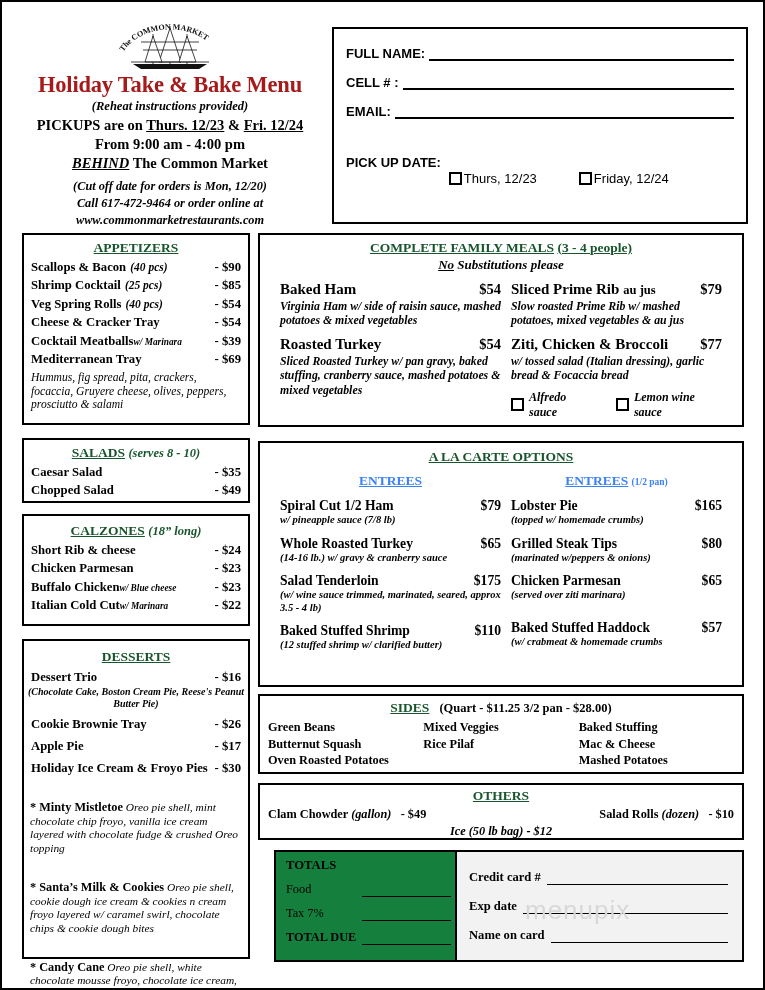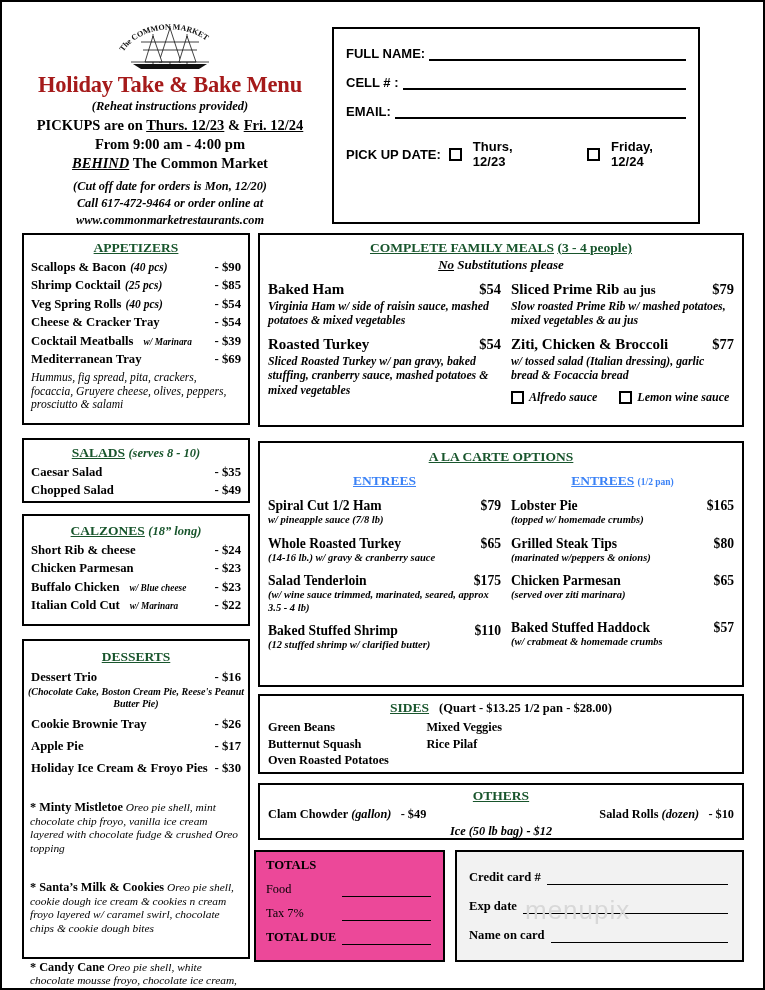--- a/index.html
+++ b/index.html
@@ -31,55 +31,55 @@
   }
   .pickups{font-weight:bold;font-size:14.5px;margin-top:3px;line-height:1.2;}
   .pickups u{text-decoration:underline;}
   .hours{font-weight:bold;font-size:14.5px;margin-top:2px;}
   .behind{font-weight:bold;font-size:14.5px;margin-top:2px;}
   .behind i{font-style:italic;text-decoration:underline;}
   .smallnote{font-weight:bold;font-style:italic;font-size:12.3px;margin-top:6px;line-height:1.32;}
 
   
   .orderform{
-    position:absolute;left:330px;top:25px;width:368px;height:197px;
+    position:absolute;left:330px;top:25px;width:416px;height:197px;
     border:2.5px solid #000;box-sizing:border-box;background:#fff;
     font-family:"Liberation Sans", sans-serif;
   }
   .ff-row{display:flex;align-items:flex-end;padding:0 12px;margin-top:14px;}
   .ff-row:first-child{margin-top:17px;}
   .ff-label{font-weight:bold;font-size:13px;white-space:nowrap;padding-right:4px;}
   .ff-line{flex:1;border-bottom:2px solid #000;height:13px;}
   .pick-row{display:flex;align-items:center;padding:0 12px;margin-top:20px;gap:8px;}
   .pick-label{font-weight:bold;font-size:13px;white-space:nowrap;}
   .cbox{
     width:13px;height:13px;border:2px solid #000;display:inline-block;
     box-sizing:border-box;background:#fff;flex:none;
   }
-  .pick-opt{display:flex;align-items:center;gap:11px;font-weight:bold;font-size:13px;}
+  .pick-opt{display:flex;align-items:center;gap:2px;font-weight:normal;font-size:13px;margin-top:32px;}
   .pick-gap{width:26px;}
 
   
   .box{
     position:absolute;border:2.5px solid #000;background:#fff;box-sizing:border-box;
   }
   .sec-head{
     text-align:center;font-weight:bold;font-size:13.5px;color:#18552c;
     margin-top:5px;
   }
   .sec-head .u{text-decoration:underline;}
   .sec-head .paren-b{font-size:12.5px;}
 
   .itemrow{
     display:flex;align-items:baseline;font-weight:bold;font-size:12.7px;
     padding:0 7px;margin-top:3.5px;
   }
   .itemrow .nm{white-space:nowrap;}
   .itemrow .q{font-style:italic;font-weight:bold;font-size:11.5px;padding-left:4px;}
-  .itemrow .q.sm{font-size:9.3px;padding-left:10px;}
+  .itemrow .q.sm{font-size:9.3px;padding-left:0;}
   .itemrow .sp{flex:1;}
   .itemrow .pr{white-space:nowrap;font-weight:bold;}
   .desc{
     font-style:italic;font-size:11.6px;padding:0 7px;margin-top:2px;line-height:1.18;
   }
 
   
   #box-appetizers{left:20px;top:231px;width:228px;height:192px;}
   #box-salads{left:20px;top:436px;width:228px;height:65px;}
   #box-calzones{left:20px;top:512px;width:228px;height:112px;}
@@ -93,21 +93,21 @@
     font-style:italic;font-size:11.4px;padding:0 6px;margin-top:24px;line-height:1.2;
   }
   .froyo b{font-style:normal;font-weight:bold;font-size:12.3px;}
 
   
   #box-family{left:256px;top:231px;width:486px;height:194px;}
   #box-alacarte{left:256px;top:439px;width:486px;height:246px;}
   #box-sides{left:256px;top:692px;width:486px;height:80px;}
   #box-others{left:256px;top:781px;width:486px;height:57px;}
 
-  .two-col{display:flex;padding:0 8px;margin-top:6px;}
+  .two-col{display:flex;padding:0 20px;margin-top:6px;}
   .col{width:50%;box-sizing:border-box;}
   .col.right{padding-left:10px;}
 
   .meal-name{display:flex;align-items:baseline;font-weight:bold;font-size:15px;}
   .meal-name .aj{font-size:12.5px;padding-left:4px;font-weight:bold;}
   .meal-name .sp{flex:1;}
   .meal-name .pr{font-size:14.5px;}
   .meal-desc{font-style:italic;font-weight:bold;font-size:11.8px;line-height:1.2;margin-top:1px;}
   .meal-blk{margin-bottom:9px;}
   .sauce-row{display:flex;align-items:center;gap:5px;margin-top:7px;font-style:italic;font-weight:bold;font-size:12px;}
@@ -134,21 +134,21 @@
   .sides-head .p{font-weight:bold;font-size:12.5px;}
   .sides-grid{display:flex;padding:0 8px;margin-top:3px;}
   .sides-col{width:34%;}
   .sides-col .s{font-weight:bold;font-size:12.3px;line-height:1.35;}
 
   .others-row{display:flex;padding:0 8px;margin-top:3px;font-weight:bold;font-size:12.3px;}
   .others-row .it{font-style:italic;font-weight:bold;}
   .others-center{text-align:center;font-weight:bold;font-size:12.3px;margin-top:2px;}
 
   
-  #box-totals{left:252px;top:848px;width:191px;height:112px;background:#ec4899;}
+  #box-totals{left:272px;top:848px;width:191px;height:112px;background:#15803d;}
   #box-cc{left:453px;top:848px;width:289px;height:112px;background:#f2f2f2;}
   .tot-title{font-weight:bold;font-size:12.7px;padding:6px 0 0 10px;}
   .tot-row{display:flex;align-items:flex-end;padding:0 12px 0 10px;margin-top:9px;}
   .tot-row .lb{font-size:12.3px;width:76px;}
   .tot-row .lb.b{font-weight:bold;}
   .tot-row .ln{flex:1;border-bottom:1.4px solid #000;height:11px;}
   .cc-row{display:flex;align-items:flex-end;padding:0 14px 0 12px;margin-top:14px;}
   .cc-row:first-child{margin-top:18px;}
   .cc-row .lb{font-weight:bold;font-size:12.6px;white-space:nowrap;padding-right:6px;}
   .cc-row .ln{flex:1;border-bottom:1.4px solid #000;height:11px;}
@@ -460,32 +460,37 @@
             </div>
           <div class="ac-desc">(w/ crabmeat &amp; homemade crumbs</div>
         </div>
       </div>
     </div>
   </div>
 
   <div class="box" id="box-sides">
     <div class="sides-head">
       <span class="t">SIDES</span>
-      <span class="p">(Quart - $13.25        1/2 pan  - $28.00)</span>
+      <span class="p">(Quart - $11.25        3/2 pan  - $28.00)</span>
     </div>
     <div class="sides-grid">
       <div class="sides-col">
         <div class="s">Green Beans</div>
         <div class="s">Butternut Squash</div>
         <div class="s">Oven Roasted Potatoes</div>
       </div>
       <div class="sides-col">
         <div class="s">Mixed Veggies</div>
         <div class="s">Rice Pilaf</div>
         <div class="s"></div>
+      </div>
+      <div class="sides-col">
+        <div class="s">Baked Stuffing</div>
+        <div class="s">Mac &amp; Cheese</div>
+        <div class="s">Mashed Potatoes</div>
       </div>
     </div>
   </div>
 
   <div class="box" id="box-others">
     <div class="sec-head" style="margin-top:3px"><span class="u">OTHERS</span></div>
     <div class="others-row">
       <span><span>Clam Chowder</span> <span class="it">(gallon)</span> &nbsp; <span>- $49</span></span>
       <span style="flex:1"></span>
       <span><span>Salad Rolls</span> <span class="it">(dozen)</span> &nbsp; <span>- $10</span></span>

